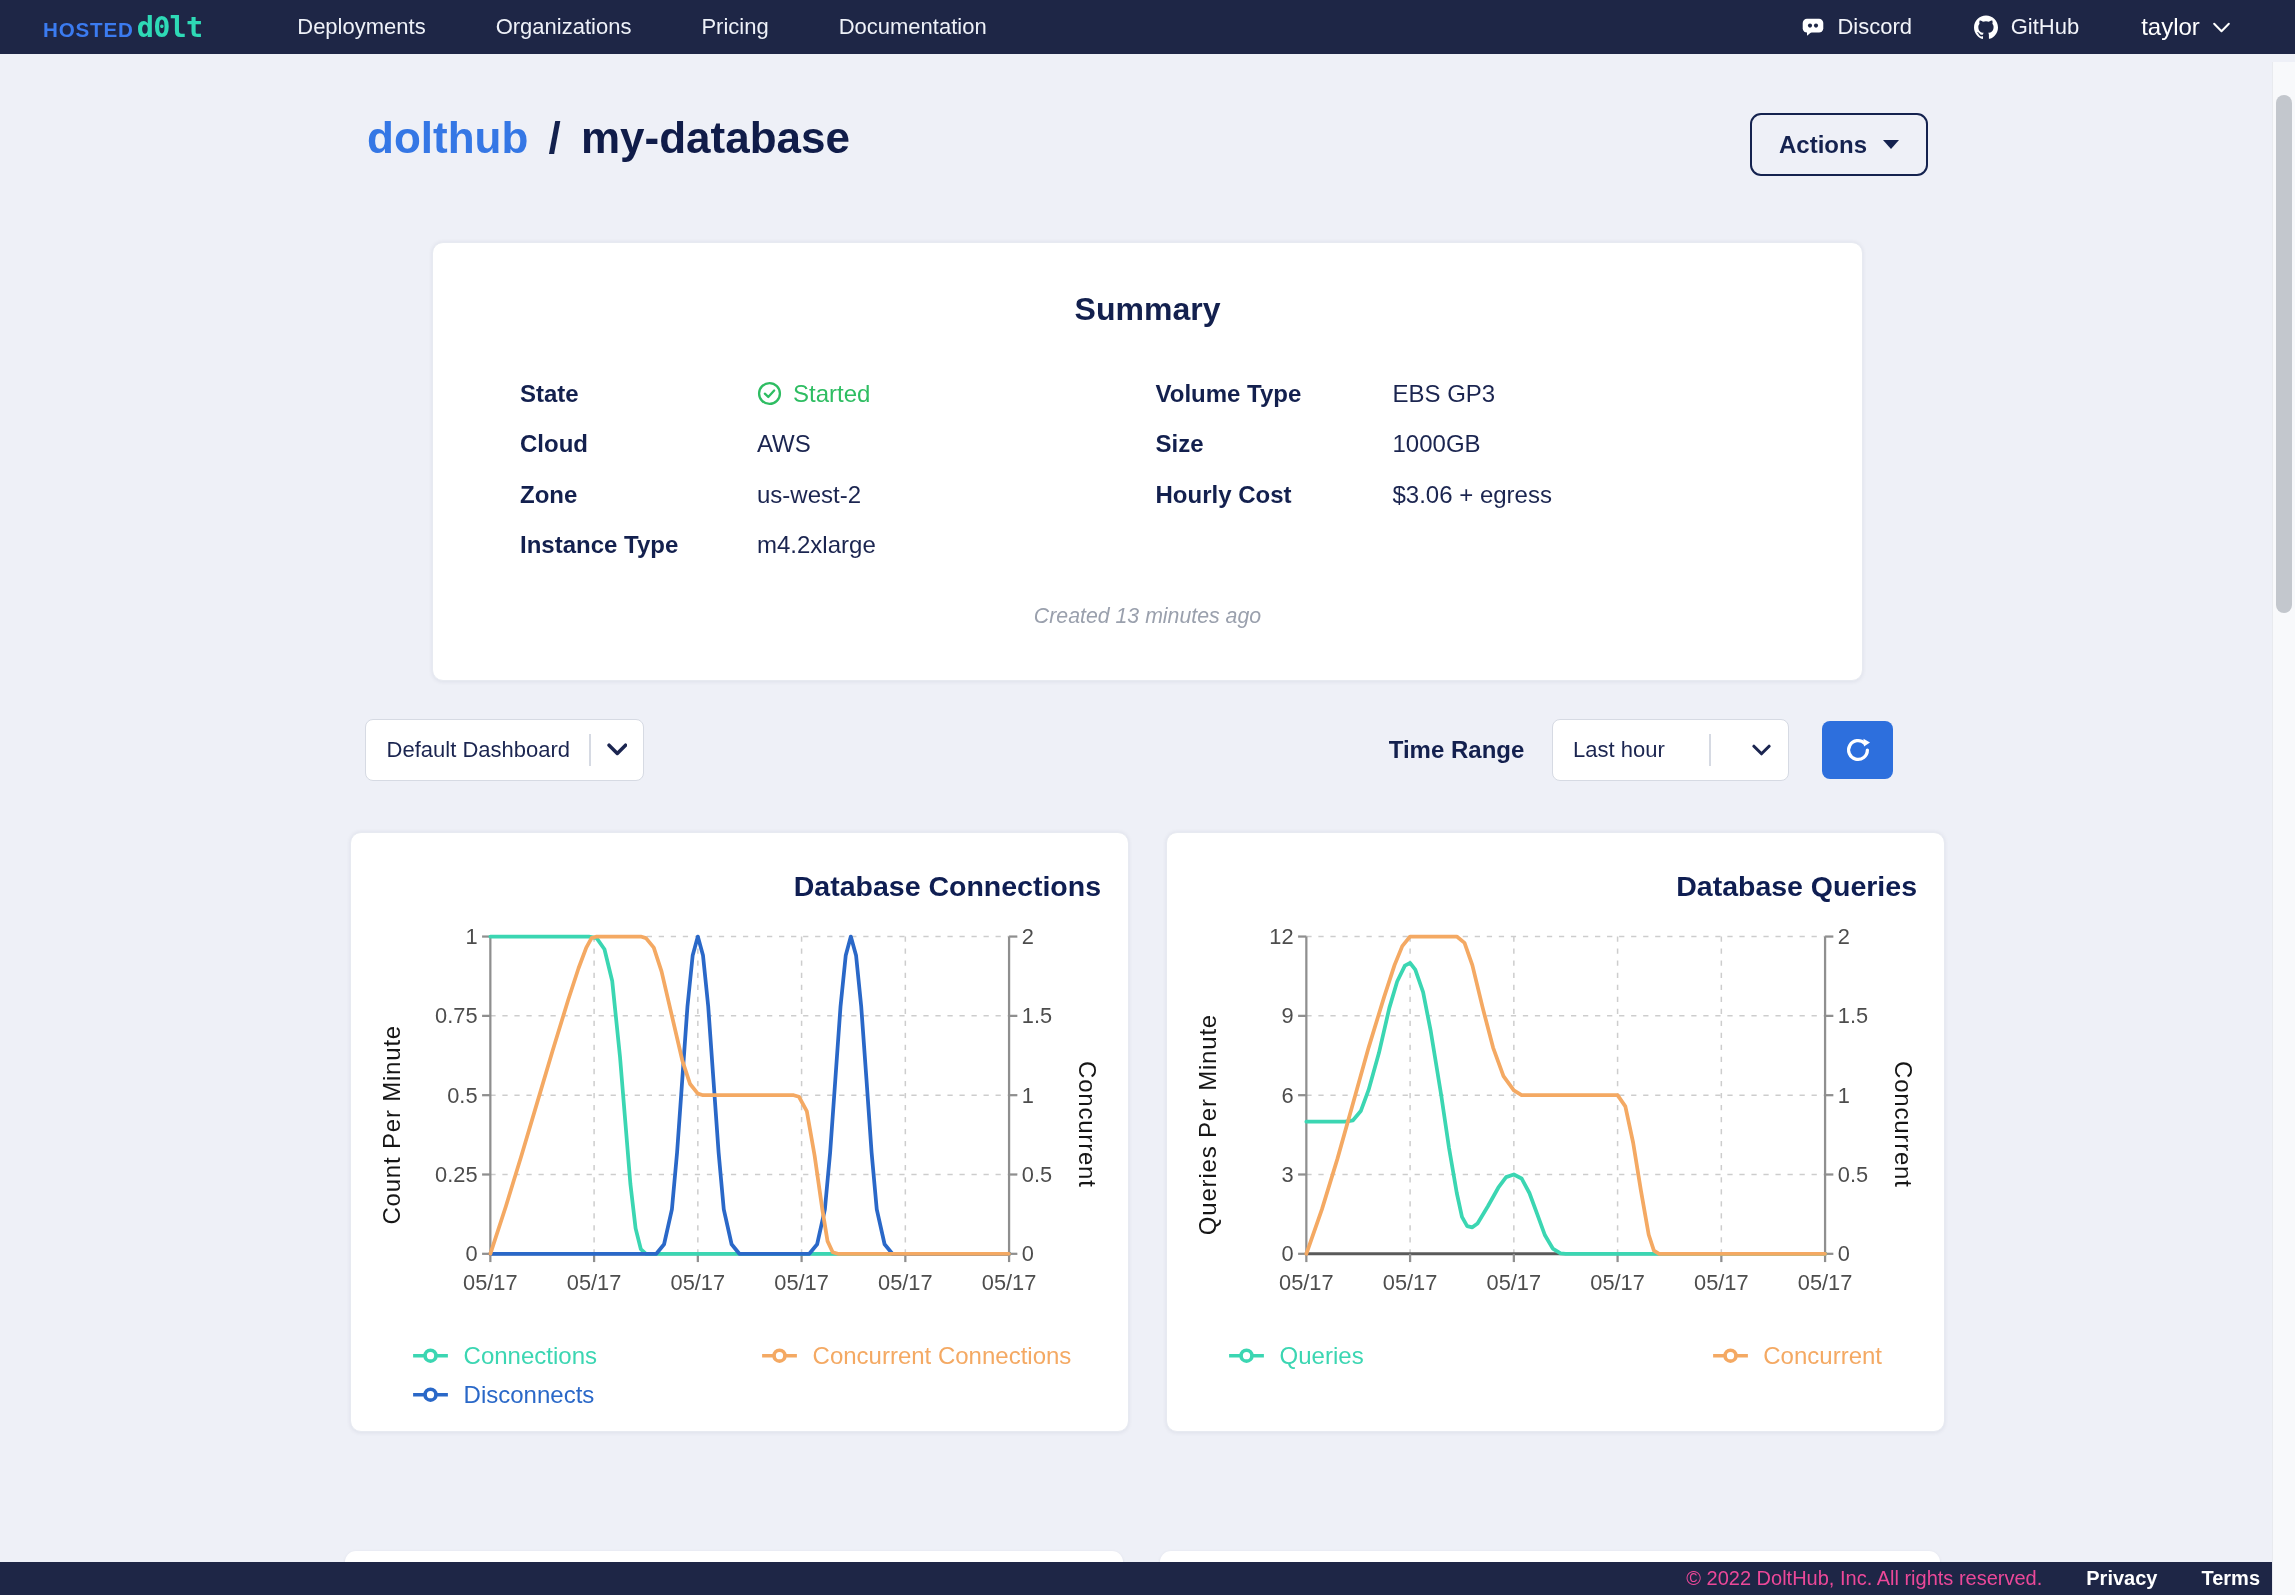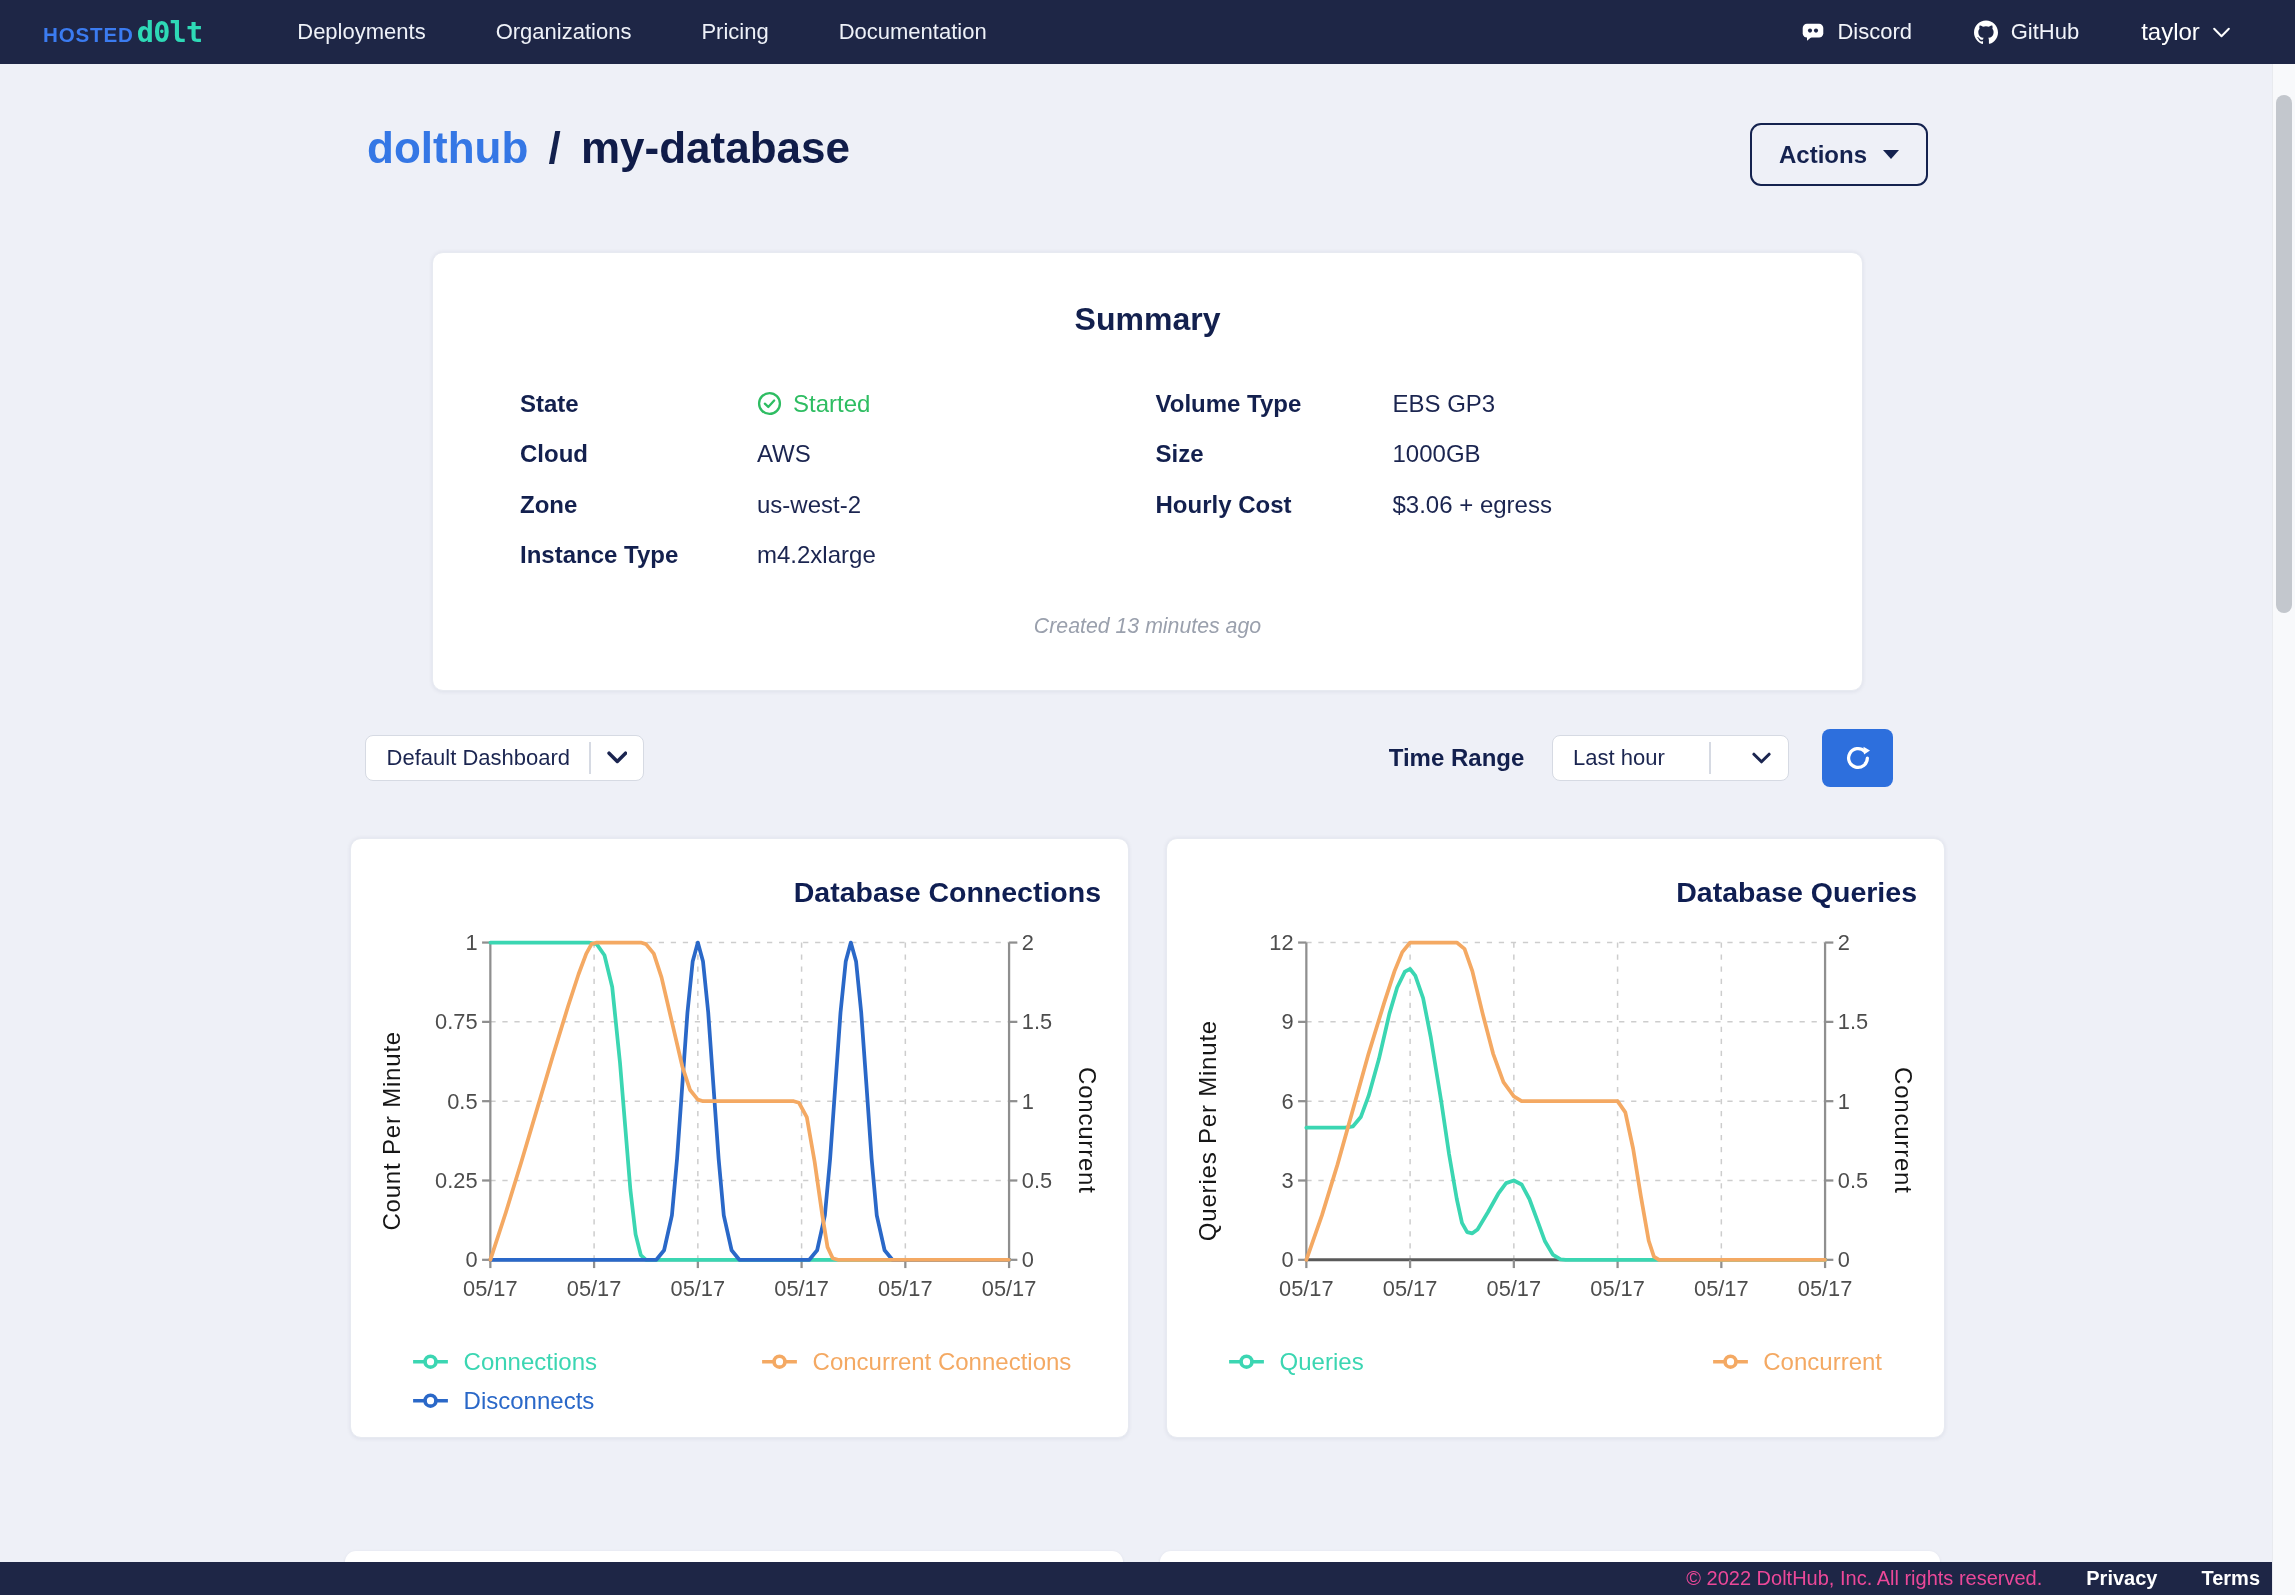--- a/index.html
+++ b/index.html
@@ -1,20 +1,20 @@
 <!DOCTYPE html>
 <html style="font-size:12.6px"><head>
 <meta charset="utf-8">
 <style>
   html,body{margin:0;padding:0;}
   body{font-family:"Liberation Sans",sans-serif;background:#eef0f7;}
   #app{position:relative;width:2295px;height:1595px;overflow:hidden;background:#eef0f7;}
 
   
-  .nav{position:relative;z-index:6;height:64px;background:#1e2646;display:flex;align-items:center;padding:0 43px;box-sizing:border-box;}
+  .nav{position:relative;z-index:6;height:54px;background:#1e2646;display:flex;align-items:center;padding:0 43px;box-sizing:border-box;}
   .brand{display:flex;align-items:baseline;cursor:pointer;}
   .brand .hosted{color:#3b7bf0;font-weight:800;font-size:20.6px;letter-spacing:0.8px;}
   .brand .dolt{color:#2ed9b6;font-family:"DejaVu Sans Mono",monospace;font-weight:700;font-size:28.5px;margin-left:3.2px;letter-spacing:-0.8px;}
   .nav-items{display:flex;gap:70px;margin-left:95px;}
   .nav-item{color:#eef1f8;font-size:22px;cursor:pointer;}
   .nav-right{margin-left:auto;display:flex;align-items:center;gap:62px;margin-right:20.6px;}
   .nav-link{display:flex;align-items:center;gap:12.6px;color:#f2f4fa;font-size:22px;cursor:pointer;}
   .nav-user{display:flex;align-items:center;gap:12.6px;color:#fff;font-size:24px;cursor:pointer;}
 
   
@@ -40,21 +40,21 @@
   .created{margin-top:44px;text-align:center;font-style:italic;color:#9aa0ad;font-size:21.3px;}
 
   
   .tabs{margin:70px 40px 0;border-bottom:1.6px solid #d9dce4;display:flex;gap:82px;}
   .tab{font-size:24px;font-weight:700;color:#13204e;padding-bottom:20.6px;cursor:pointer;}
   .tab.active{color:#3069e6;position:relative;padding-left:22px;padding-right:22px;margin-left:-22px;margin-right:-22px;}
   .tab.active::after{content:"";position:absolute;left:0;right:0;bottom:-2.4px;height:4.7px;background:#3069e6;border-radius:2.4px;}
 
   
   .controls{margin:38px 75px 0 38px;display:flex;align-items:center;justify-content:space-between;}
-  .select-btn{display:flex;align-items:center;background:#fff;border:1.6px solid #d6dae3;border-radius:8px;height:46px;box-sizing:border-box;padding:0 16px 0 20.6px;font-size:22px;color:#1b2550;cursor:pointer;font-family:inherit;}
+  .select-btn{display:flex;align-items:center;background:#fff;border:1.6px solid #d6dae3;border-radius:8px;height:62px;box-sizing:border-box;padding:0 16px 0 20.6px;font-size:22px;color:#1b2550;cursor:pointer;font-family:inherit;}
   .select-btn .lbl{margin-right:19px;}
   .select-btn .vsep{width:1.6px;height:32px;background:#d6dae3;margin-right:16px;}
   .controls-right{display:flex;align-items:center;gap:24px;}
   .time-range-label{font-size:24px;font-weight:700;color:#13204e;margin-right:3.2px;}
   .select-btn.time{width:237px;justify-content:space-between;}
   .refresh-btn{margin-left:9.5px;width:71px;height:58px;background:#2d6fdd;border:none;border-radius:8px;display:flex;align-items:center;justify-content:center;cursor:pointer;}
 
   
   .charts-row{display:flex;justify-content:center;gap:37px;margin-top:51px;}
   .chart-card{width:779px;box-sizing:border-box;padding:25px 27px 22px;}

